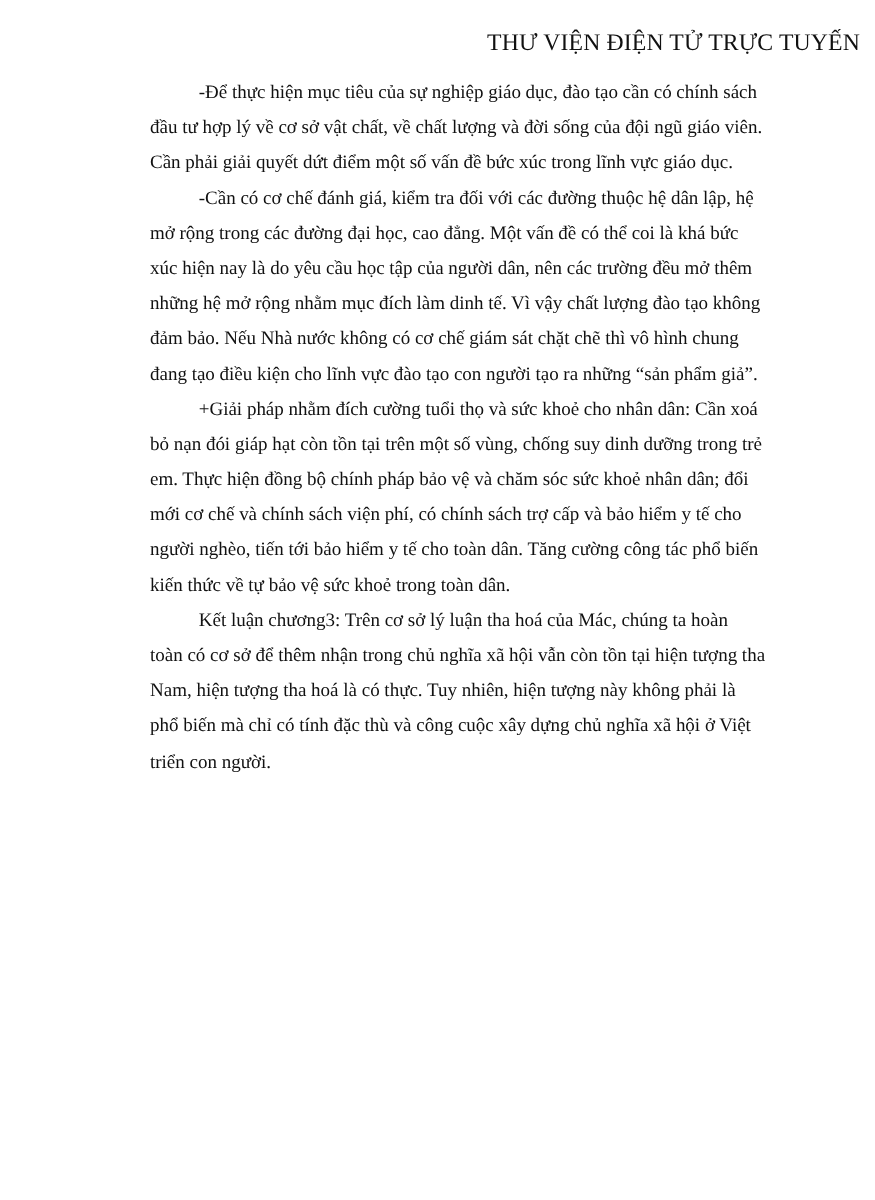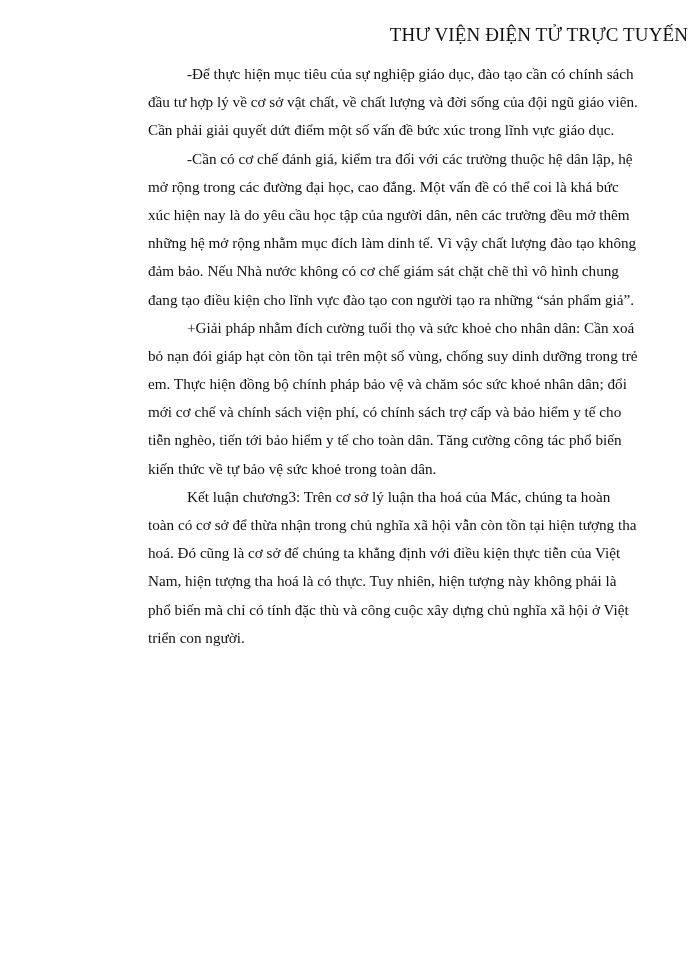--- a/index.html
+++ b/index.html
@@ -1,50 +1,49 @@
 <!DOCTYPE html>
 <html><head>
   <meta charset="utf-8">
   <style>
     html, body { margin:0; padding:0; background:#ffffff; }
     body { width:700px; height:960px; position:relative; overflow:hidden;
            font-family:"Liberation Serif", "DejaVu Serif", serif; color:#111; }
     .header { position:absolute; top:24px; right:12px; font-size:19px; letter-spacing:0.1px; white-space:nowrap; }
     .body { position:absolute; left:120px; top:60px; width:560px; font-size:15.2px; line-height:28.2px; }
-    .line { white-space:nowrap; display:block; height:28.2px;margin-left:28px; }
+    .line { white-space:nowrap; display:block; height:28.2px; }
     .indent { padding-left:39px; }
   </style>
 </head>
 <body>
 
 <div class="header">THƯ VIỆN ĐIỆN TỬ TRỰC TUYẾN</div>
 
 <div class="body">
   <div>
     <span class="line indent">-Để thực hiện mục tiêu của sự nghiệp giáo dục, đào tạo cần có chính sách</span>
     <span class="line">đầu tư hợp lý về cơ sở vật chất, về chất lượng và đời sống của đội ngũ giáo viên.</span>
     <span class="line">Cần phải giải quyết  dứt điểm một số vấn đề bức xúc trong lĩnh vực giáo dục.</span>
   </div>
   <div>
-    <span class="line indent">-Cần có cơ chế đánh giá, kiểm tra đối với các trường thuộc hệ dân lập, hệ</span>
+    <span class="line indent">-Cần có cơ chế đánh giá, kiểm tra đối với các đường thuộc hệ dân lập, hệ</span>
     <span class="line">mở rộng trong các đường đại học, cao đẳng. Một vấn đề có thể coi là khá bức</span>
     <span class="line">xúc hiện nay là do yêu cầu học tập của người dân, nên các trường đều mở thêm</span>
     <span class="line">những hệ mở rộng nhằm mục đích làm dinh tế. Vì vậy chất lượng đào tạo không</span>
     <span class="line">đảm bảo. Nếu Nhà nước không có cơ chế giám sát chặt chẽ thì vô hình chung</span>
     <span class="line">đang tạo điều kiện cho lĩnh vực đào tạo con người tạo ra những “sản phẩm giả”.</span>
   </div>
   <div>
     <span class="line indent">+Giải pháp nhằm đích cường tuổi thọ và sức khoẻ cho nhân dân: Cần xoá</span>
     <span class="line">bỏ nạn đói giáp hạt còn tồn tại trên một số vùng, chống suy dinh dưỡng trong trẻ</span>
     <span class="line">em. Thực hiện đồng bộ chính pháp bảo vệ và chăm sóc sức khoẻ nhân dân; đổi</span>
     <span class="line">mới cơ chế và chính sách viện phí, có chính sách trợ cấp và bảo hiểm y tế cho</span>
-    <span class="line">tiễn nghèo, tiến tới bảo hiểm y tế cho toàn dân. Tăng cường công tác phổ biến</span>
+    <span class="line">người nghèo, tiến tới bảo hiểm y tế cho toàn dân. Tăng cường công tác phổ biến</span>
     <span class="line">kiến thức về tự bảo vệ sức khoẻ trong toàn dân.</span>
   </div>
   <div>
     <span class="line indent">Kết luận chương3: Trên cơ sở lý luận tha hoá của Mác, chúng ta hoàn</span>
-    <span class="line">toàn có cơ sở để thừa nhận trong chủ nghĩa xã hội vẫn còn tồn tại hiện tượng tha</span>
-    <span class="line">hoá. Đó cũng là cơ sở để chúng ta khẳng định với điều kiện thực tiễn của Việt</span>
+    <span class="line">toàn có cơ sở để thêm nhận trong chủ nghĩa xã hội vẫn còn tồn tại hiện tượng tha</span>
     <span class="line">Nam, hiện tượng tha hoá là có thực. Tuy nhiên, hiện tượng này không phải là</span>
     <span class="line">phổ biến mà chỉ có tính  đặc thù và công cuộc xây dựng chủ nghĩa xã hội ở Việt</span>
     <span class="line">triển con người.</span>
   </div>
 </div>
 
 </body></html>

